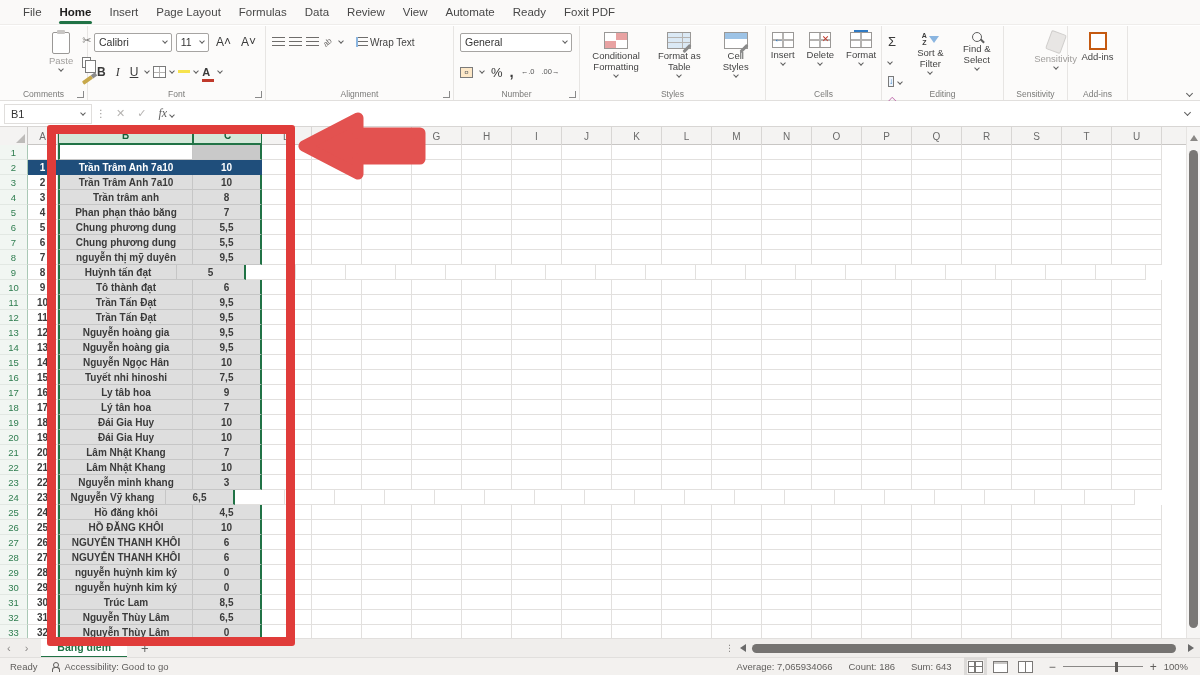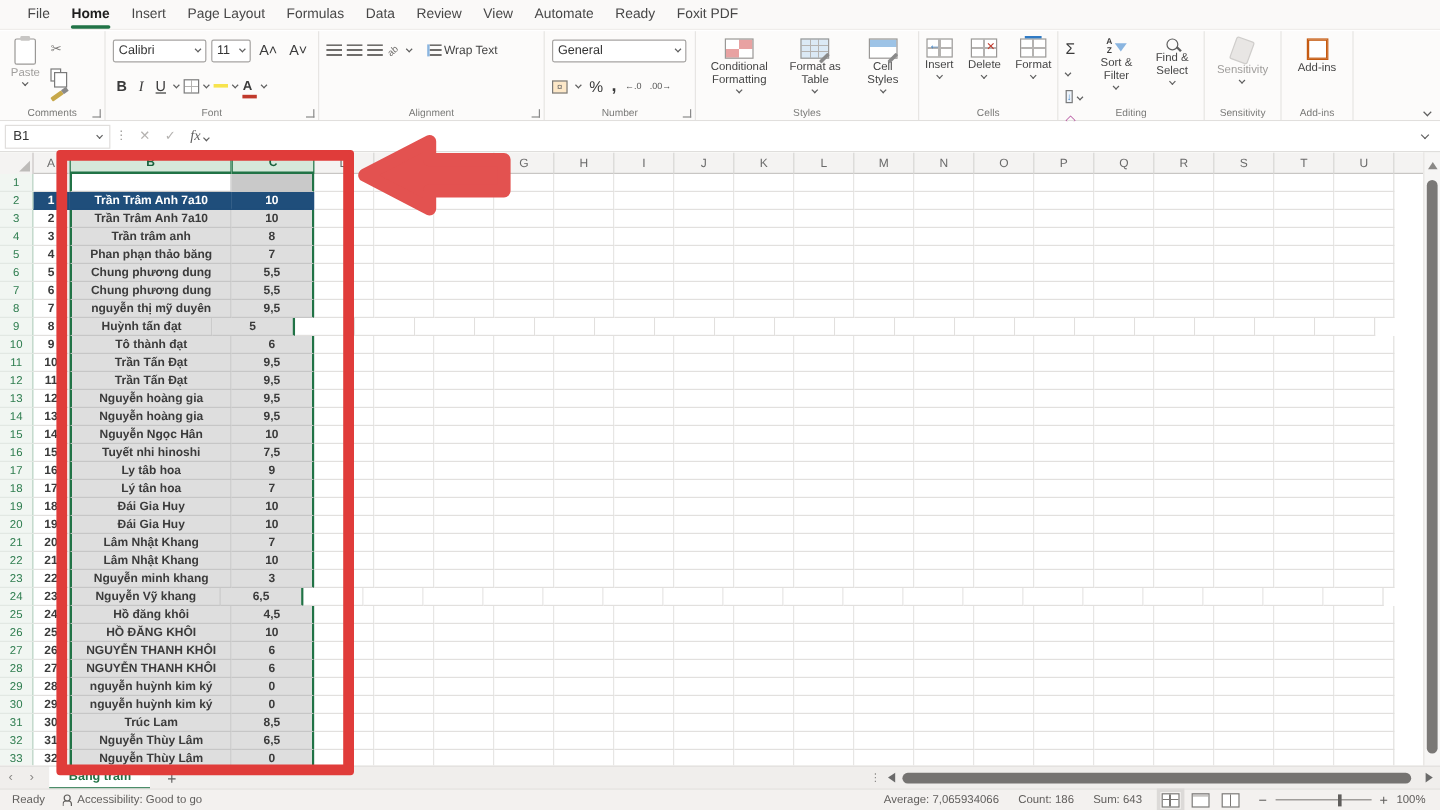--- a/index.html
+++ b/index.html
@@ -25,21 +25,21 @@
   
   #ribbon { position:absolute; top:26px; left:0; right:0; height:75px; background:#FCFBFA; border-bottom:1px solid #E1DFDD; display:flex; }
   .rgroup { position:relative; height:100%; border-right:1px solid #E7E5E3; padding:4px 6px 14px; display:flex; gap:6px; }
   .rgroup-label { position:absolute; bottom:1px; left:0; right:0; text-align:center; font-size:8.5px; color:#7A7A78; }
   .launcher { position:absolute; bottom:2px; right:3px; width:7px; height:7px; border-right:1.2px solid #8a8a8a; border-bottom:1.2px solid #8a8a8a; }
   .bigbtn { display:flex; flex-direction:column; align-items:center; justify-content:flex-start; gap:2px; font-size:9.5px; color:#444; text-align:center; padding:2px 3px; line-height:1.15; }
   .2row { display:flex; flex-direction:column; }
   .rrow { display:flex; align-items:center; gap:4px; height:24px; }
   .rcol { display:flex; flex-direction:column; justify-content:space-around; }
   .sbtn { display:flex; align-items:center; gap:2px; padding:1px 3px; border-radius:2px; font-size:10px; color:#444; }
-  .greyed { color:#A09E9C !important; }
+  .greyed { color:#A09E9C !important;margin-left:40px; }
 
   
   .clipboard-icon { width:18px; height:22px; border:1.6px solid #9a9896; border-radius:2px; position:relative; background:#fff; }
   .clipboard-icon:before { content:""; position:absolute; top:-3px; left:4px; width:8px; height:4px; background:#c8c6c4; border-radius:1px; }
   .copy-icon { width:9px; height:11px; border:1.2px solid #7a7a7a; background:#fff; position:relative; }
   .copy-icon:after { content:""; position:absolute; left:2px; top:2px; width:9px; height:11px; border:1.2px solid #7a7a7a; background:#fff; }
   .brush-icon { width:11px; height:4px; background:#c7a84a; border-radius:1px; transform:rotate(-35deg); position:relative; }
   .brush-icon:after { content:""; position:absolute; right:-5px; top:0; width:5px; height:4px; background:#8a8a8a; }
 
   
@@ -935,21 +935,21 @@
           <div class="cell" style="width: 50px;"></div>
           <div class="cell" style="width: 50px;"></div>
           <div class="cell" style="width: 50px;"></div>
           <div class="cell" style="width: 50px;"></div>
           <div class="cell" style="width: 50px;"></div>
           <div class="cell" style="width: 50px;"></div>
         </div>
         <div class="grow">
           <div class="rowh">24</div>
           <div class="cell" style="width: 30px;">23</div>
-          <div class="cell selcol bcol" style="width: 126px;">Nguyễn Vỹ khang</div>
+          <div class="cell selcol bcol" style="width: 108px;">Nguyễn Vỹ khang</div>
           <div class="cell selcol ccol" style="width: 69px;">6,5</div>
           <div class="cell" style="width: 50px;"></div>
           <div class="cell" style="width: 50px;"></div>
           <div class="cell" style="width: 50px;"></div>
           <div class="cell" style="width: 50px;"></div>
           <div class="cell" style="width: 50px;"></div>
           <div class="cell" style="width: 50px;"></div>
           <div class="cell" style="width: 50px;"></div>
           <div class="cell" style="width: 50px;"></div>
           <div class="cell" style="width: 50px;"></div>
@@ -1183,21 +1183,21 @@
   </div>
 
   <div id="vscroll">
     <span class="tri-up"></span>
     <div id="vthumb"></div>
   </div>
 
   <div id="sheetbar">
     <span class="navchev">‹</span>
     <span class="navchev">›</span>
-    <div id="sheet-tab">Bảng trâm</div>
+    <div id="sheet-tab">Bảng điểm</div>
     <span id="new-sheet">+</span>
     <div id="hscroll">
       <span class="hdots">⋮</span>
       <span class="tri-left"></span>
       <div id="htrack">
           <div id="hthumb"></div>
         </div>
       <span class="tri-right"></span>
     </div>
   </div>

